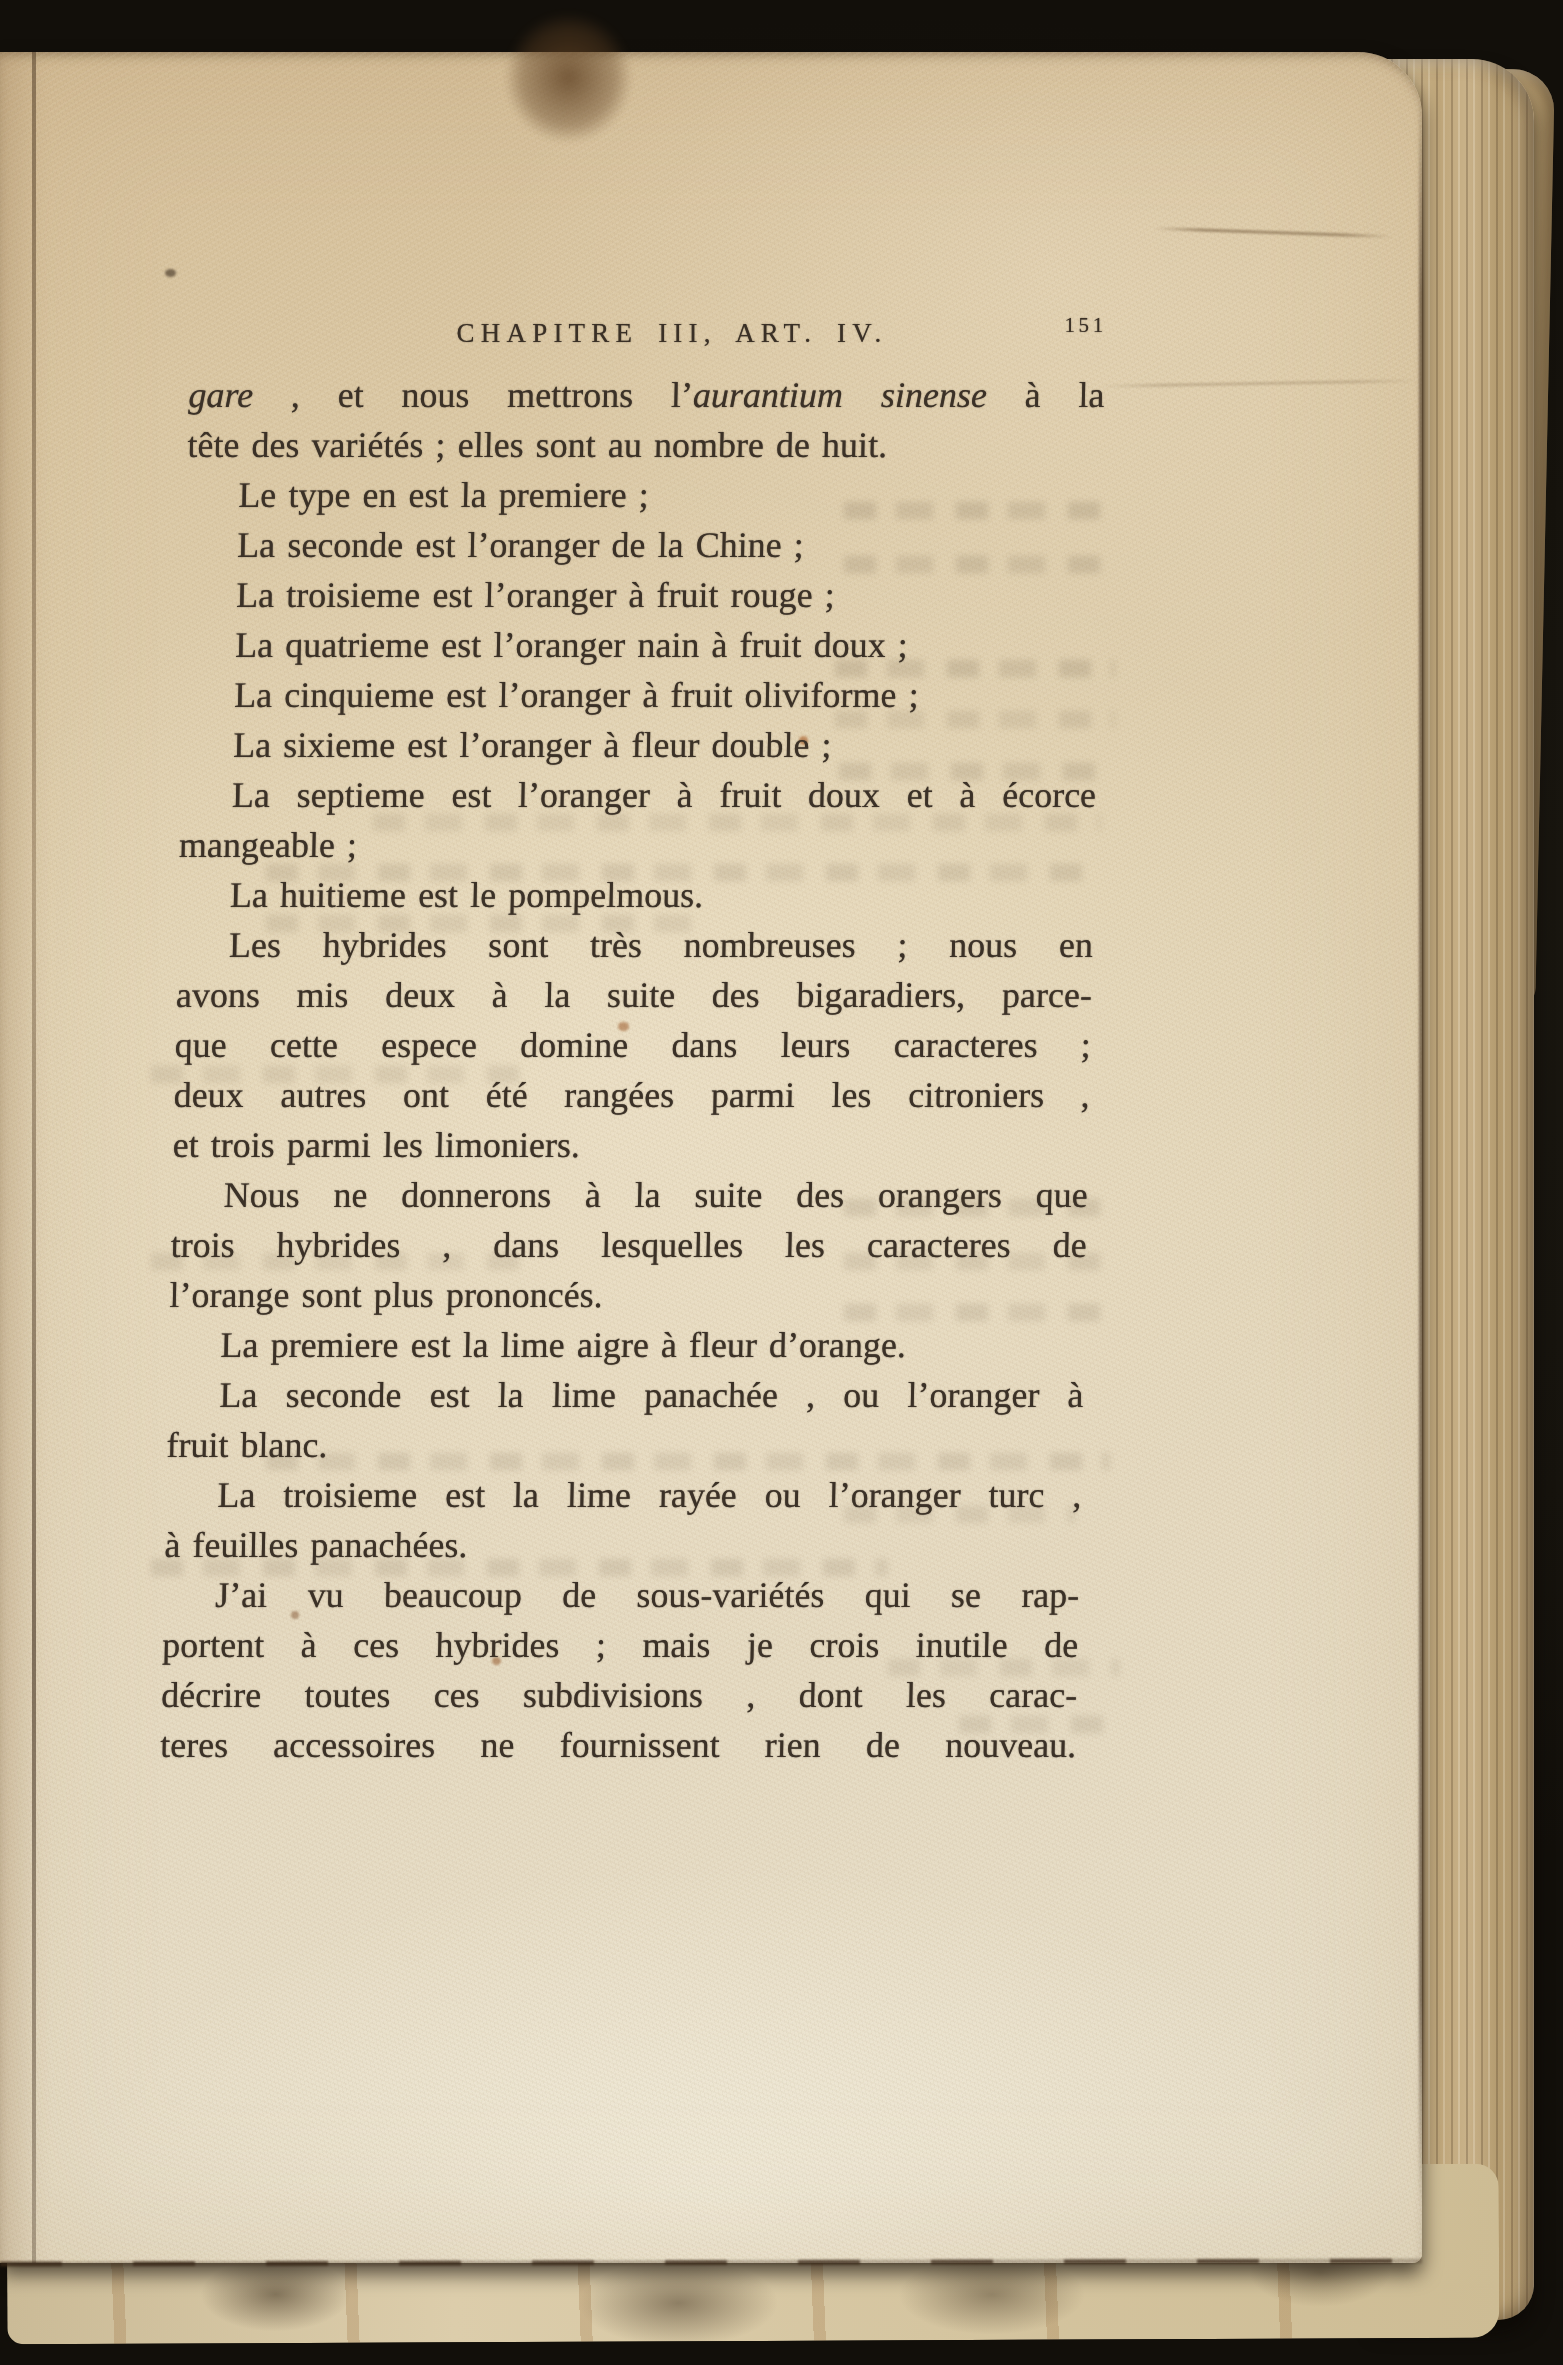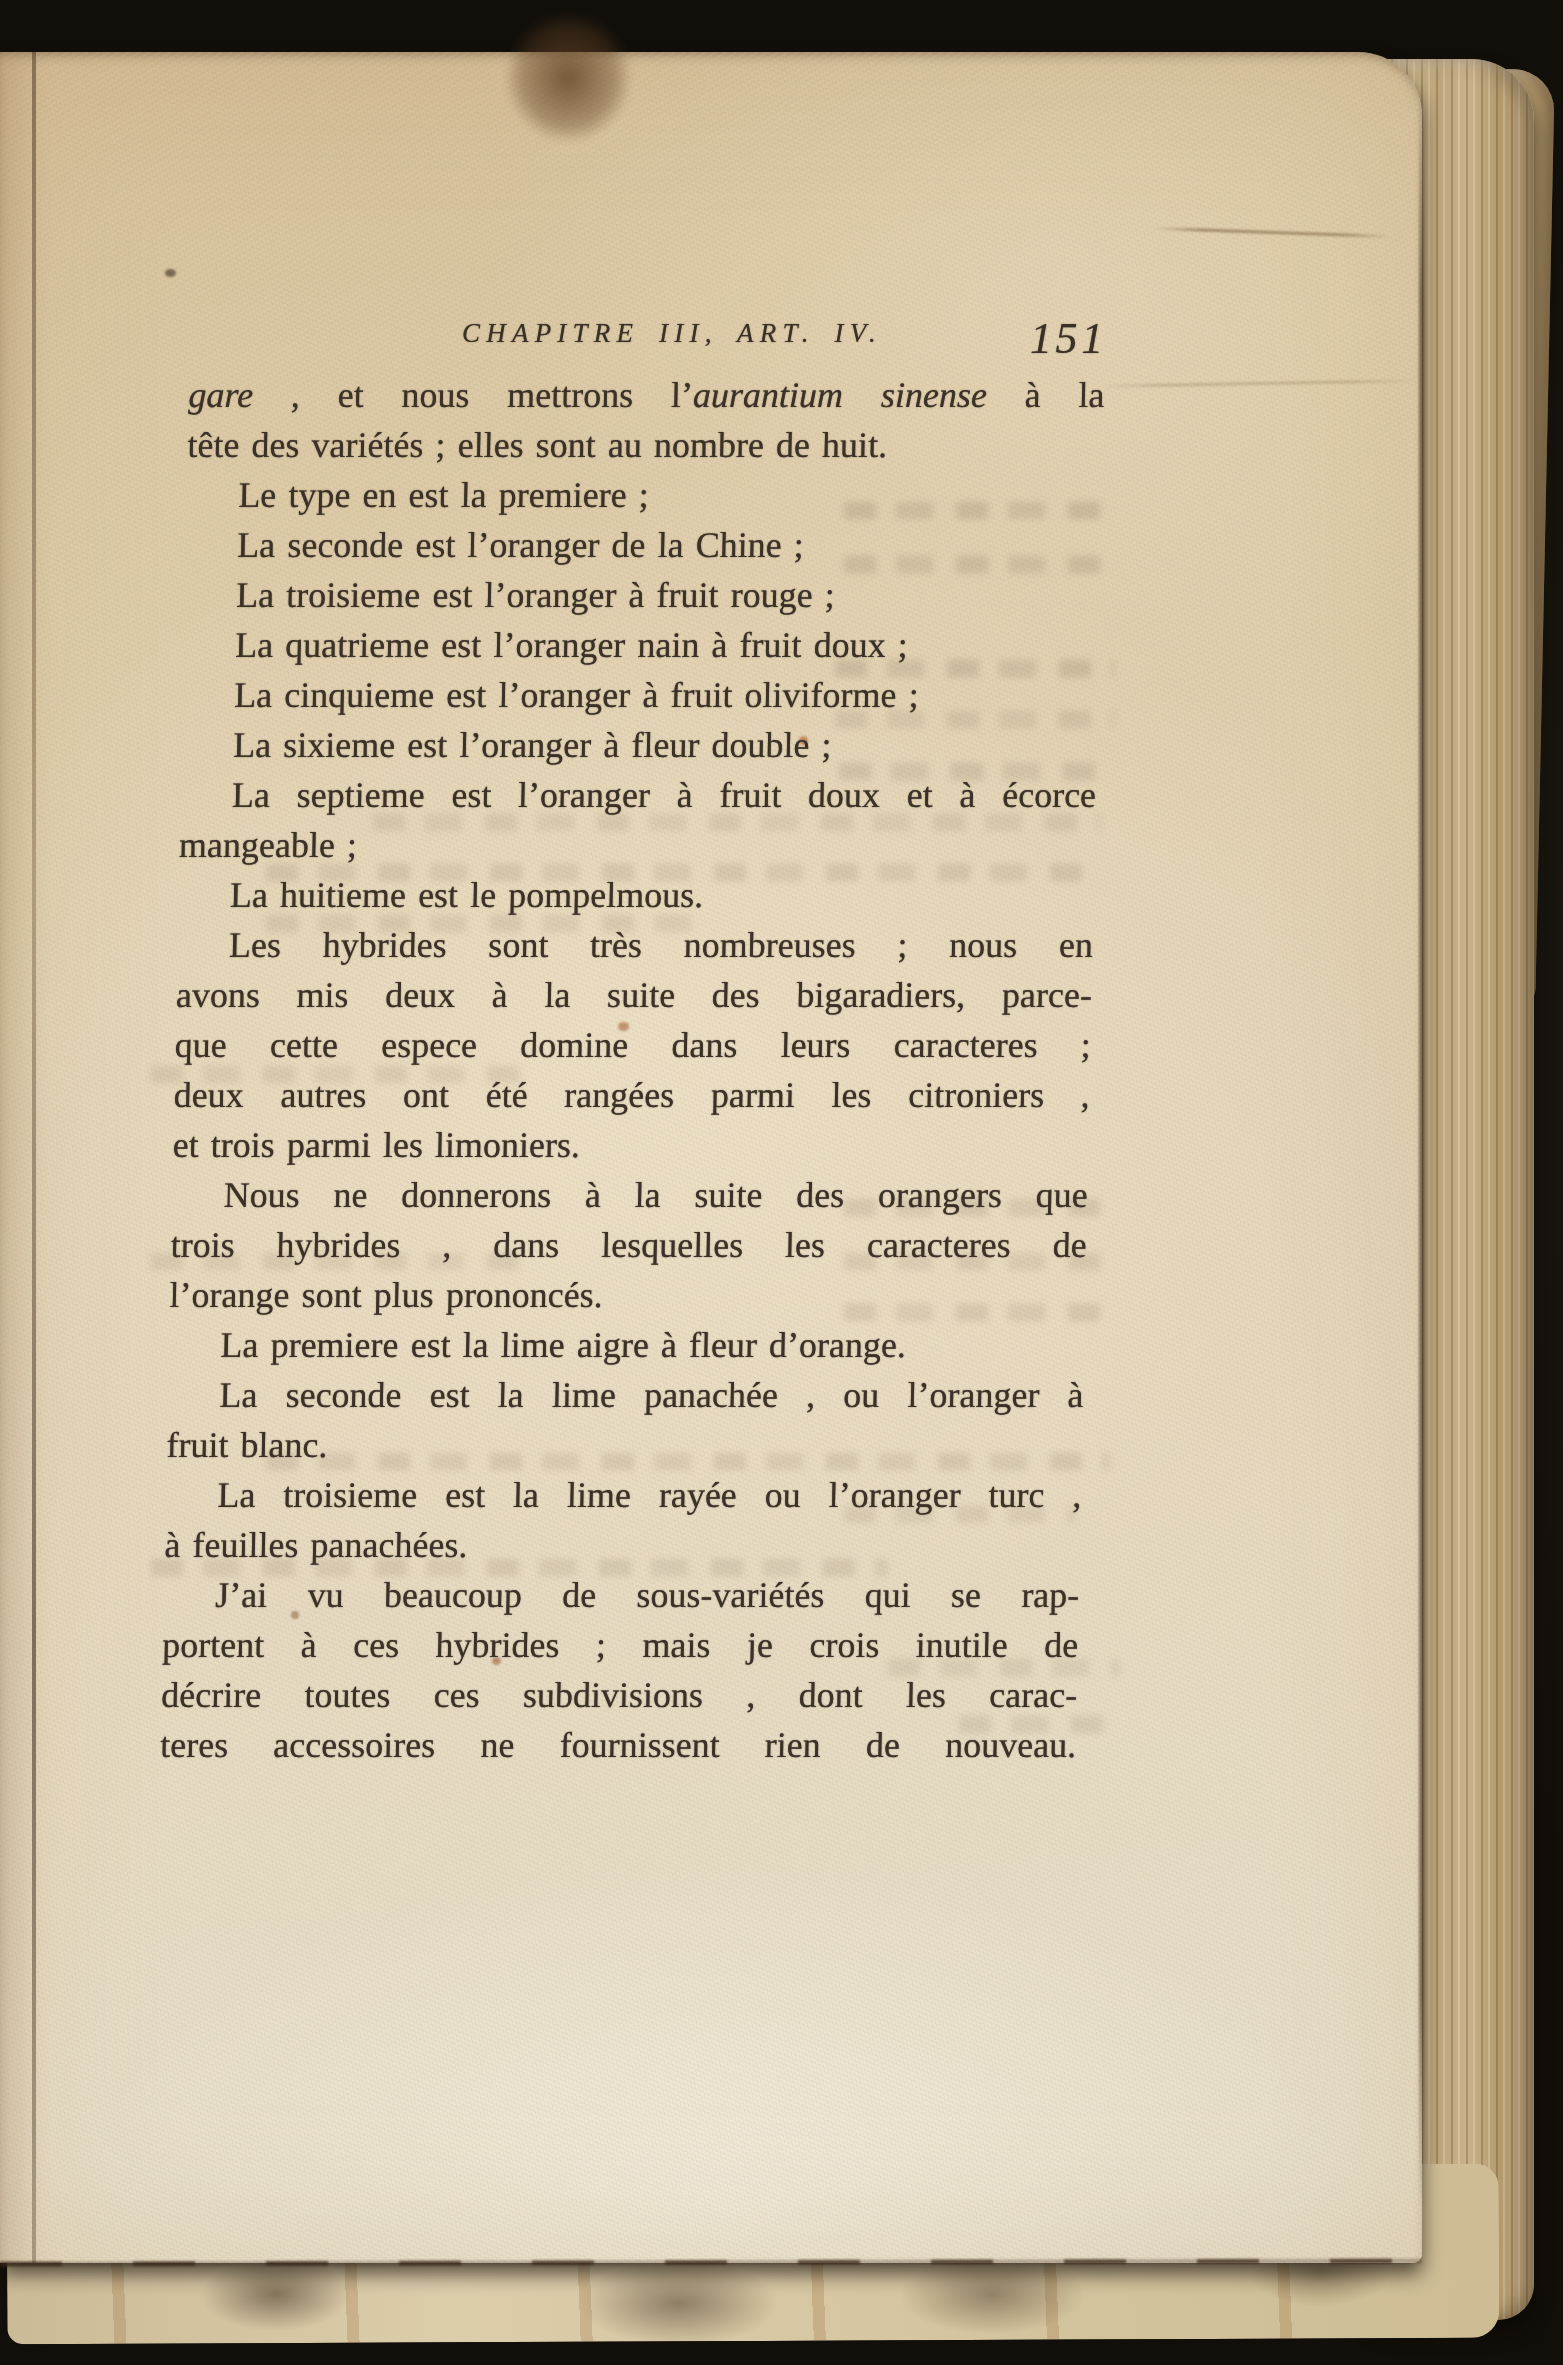--- a/index.html
+++ b/index.html
@@ -71,28 +71,28 @@
 
   .ghost{position:absolute;height:21px;filter:blur(3.6px);transform:scaleY(.85);pointer-events:none;
     background:repeating-linear-gradient(90deg, rgba(112,96,74,.6) 0 32px, transparent 32px 52px, rgba(112,96,74,.5) 52px 89px, transparent 89px 112px);}
   .spot{position:absolute;border-radius:50%;pointer-events:none;}
 
   .top-smudge{position:absolute;left:484px;top:-9px;width:169px;height:173px;border-radius:50%;
     filter:blur(3.6px);opacity:.85;z-index:5;
     background:radial-gradient(closest-side, rgba(96,66,36,.95), rgba(96,66,36,.45) 55%, transparent 76%);}
 
   
-  .header{position:absolute;left:189px;top:261px;width:916px;height:43px;font-style:italic;}
+  .header{position:absolute;left:189px;top:261px;width:916px;height:43px;}
   .chapter{
     position:absolute;left:50%;transform:translateX(-50%);margin-left:25px;top:5.3px;
     font-size:27px;letter-spacing:6.2px;word-spacing:7px;white-space:nowrap;
     color:#3a3026;text-shadow:0 0 1.2px rgba(58,47,36,.8);
   }
   .pagenum{
-    position:absolute;right:-1.8px;top:0;font-size:44px;letter-spacing:3.6px;
+    position:absolute;right:-1.8px;top:0;font-size:21px;letter-spacing:3.6px;
     color:#3a3026;text-shadow:0 0 1.2px rgba(58,47,36,.8);
   }
   .textblock{
     position:absolute;left:189px;top:318px;width:916px;
     transform:skewX(-1.2deg);transform-origin:0 0;
     font-size:36px;line-height:50px;word-spacing:3.1px;
     color:#3b3127;text-shadow:0 0 1.2px rgba(58,47,36,.85);
   }
   .line{white-space:nowrap;}
   .line.just{white-space:normal;text-align:justify;text-align-last:justify;}

